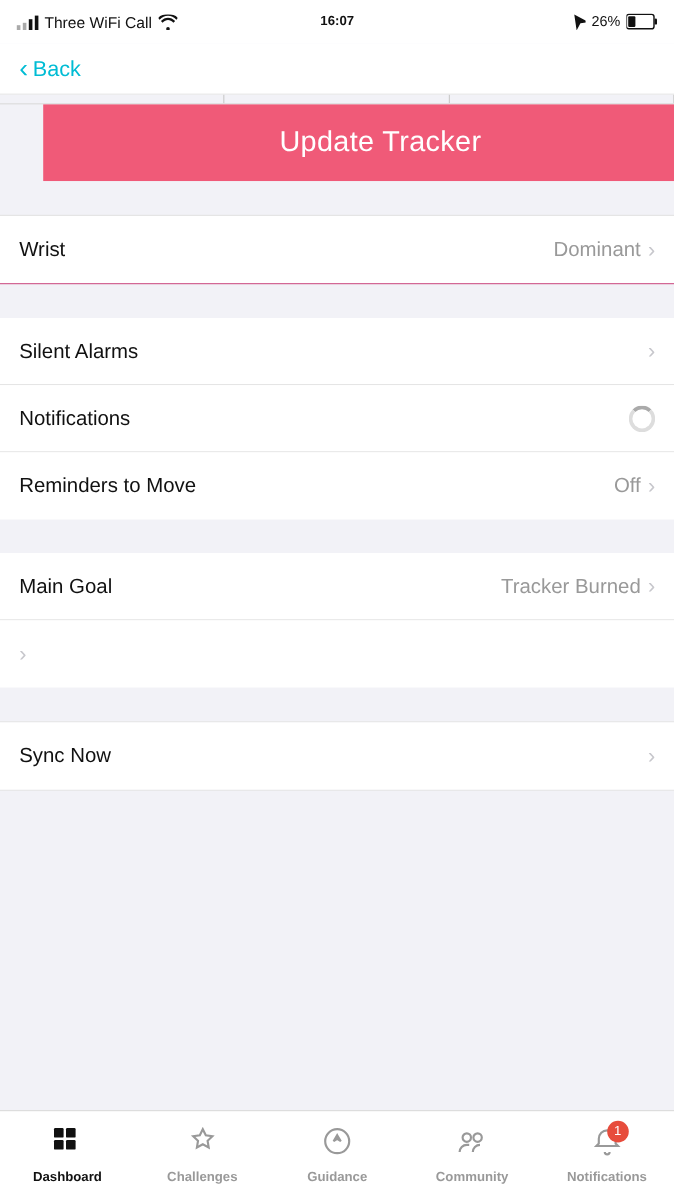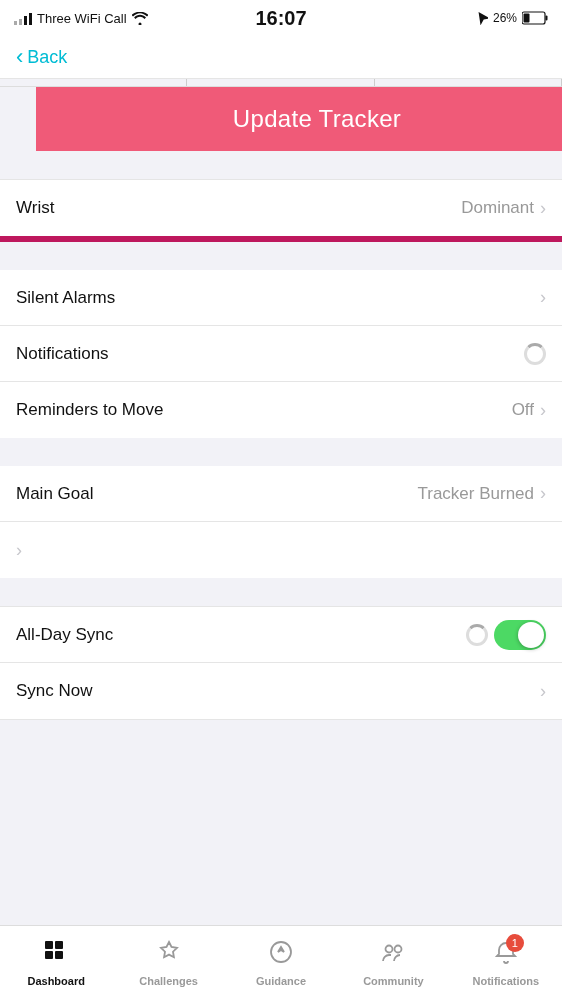--- a/index.html
+++ b/index.html
@@ -24,21 +24,21 @@
     }
     .status-left {
       display: flex;
       align-items: center;
       gap: 5px;
       font-size: 13px;
       font-weight: 500;
       color: #111;
     }
     .status-center {
-      font-size: 20px;
+      font-size: 11px;
       font-weight: 600;
       color: #111;
       position: absolute;
       left: 50%;
       transform: translateX(-50%);
     }
     .status-right {
       display: flex;
       gap: 5px;
       font-size: 12px;
@@ -235,21 +235,21 @@
       justify-content: center;
     }
 
     .bottom-spacer {
       height: 80px;
     }
 
     .wrist-section {
       background: #fff;
       border-top: 1px solid #e5e5e5;
-      border-bottom: 6px solid #be185d;
+      border-bottom: 1px solid #be185d;
     }
     .sync-section {
       background: #fff;
       border-top: 1px solid #e5e5e5;
       border-bottom: 1px solid #e5e5e5;
     }
   </style>
 </head>
 <body>
 
@@ -349,31 +349,20 @@
   <div class="list-row">
     <div class="row-right">
       <span class="chevron-right">›</span>
     </div>
   </div>
 </div>
 
 <div class="section-spacer"></div>
 
 <div class="list-section sync-section">
-  <div class="list-row">
-    <span class="row-label">All-Day Sync</span>
-    <div class="row-right">
-      <div class="spinner"></div>
-      <div class="toggle-wrapper">
-        <div class="toggle-track">
-          <div class="toggle-thumb"></div>
-        </div>
-      </div>
-    </div>
-  </div>
   <div class="list-row">
     <span class="row-label">Sync Now</span>
     <div class="row-right">
       <span class="chevron-right">›</span>
     </div>
   </div>
 </div>
 
 <div class="bottom-spacer"></div>
 

